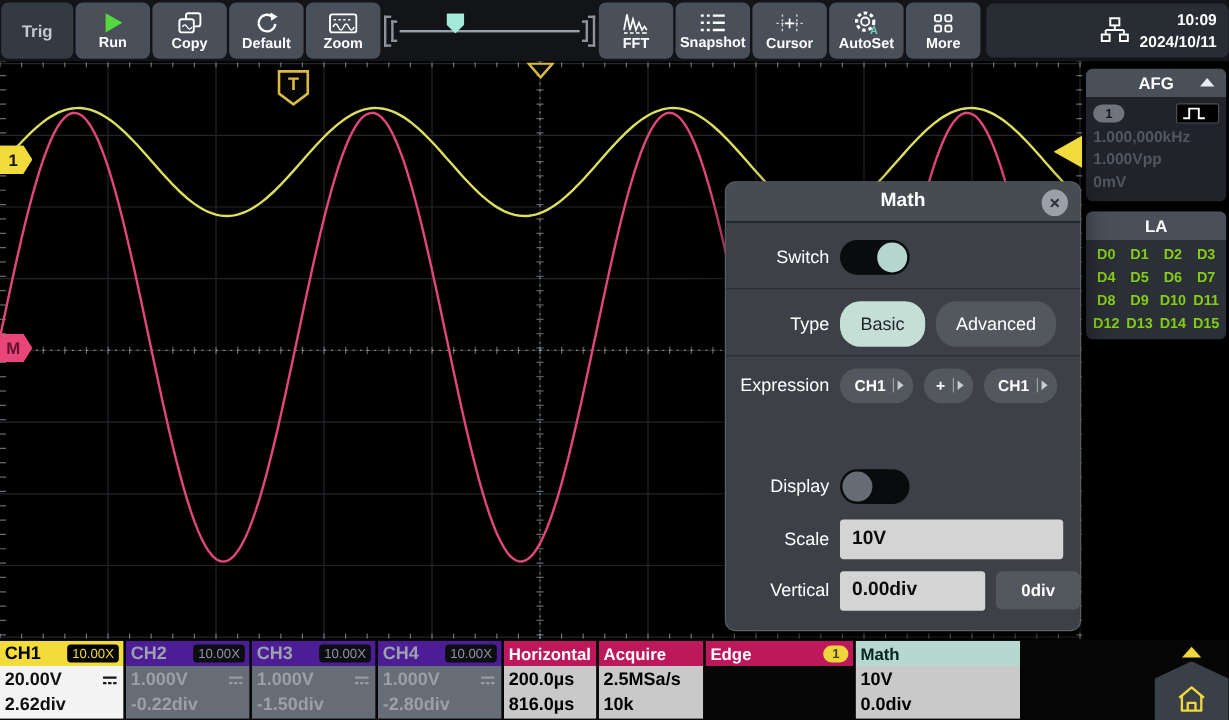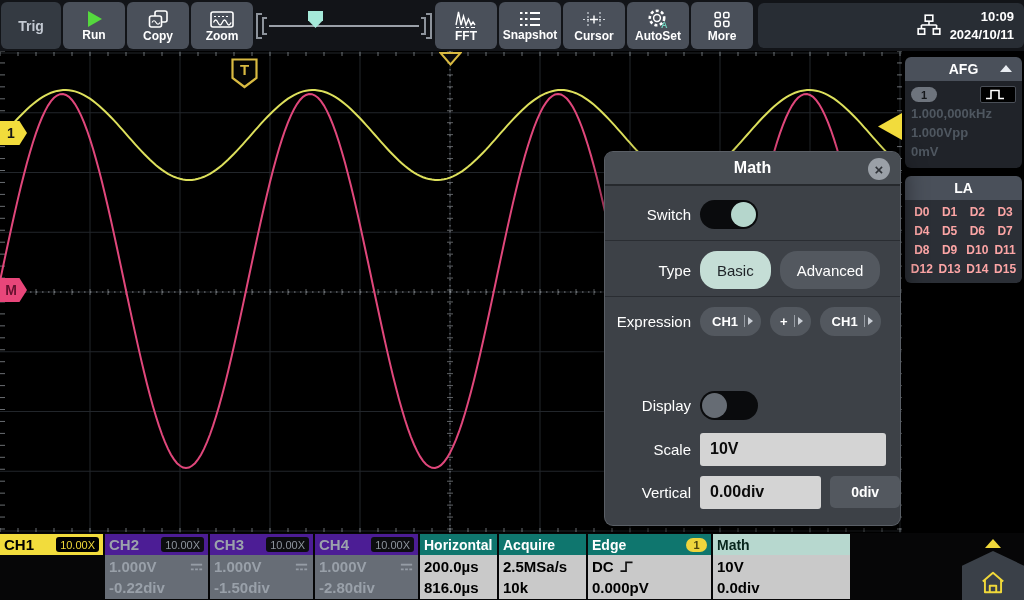--- a/index.html
+++ b/index.html
@@ -49,21 +49,21 @@
             border-left:6px solid transparent; border-right:6px solid transparent; border-bottom:7px solid #e9edf2; }
   #afg-body { background:#202329; padding:5px 6px 6px; }
   #afg-row1 { display:flex; justify-content:space-between; align-items:center; margin-bottom:2px; }
   #afg-badge { width:26px; height:15px; background:#6e747d; color:#15171a; border-radius:8px;
                font-size:11px; font-weight:700; display:flex; align-items:center; justify-content:center; }
   #afg-waveicon { width:36px; height:17px; background:#000; border:1px solid #4a4f57; border-radius:2px;
                   display:flex; align-items:center; justify-content:center; }
   .afg-line { color:#4f5760; font-size:13px; font-weight:700; line-height:1.45; white-space:nowrap; }
   #la-body { background:#2b2f36; padding:5px 3px 7px; display:grid;
              grid-template-columns:repeat(4,1fr); row-gap:5px; }
-  .la-d { color:#fca5a5; font-size:12px; font-weight:700; text-align:center; }
+  .la-d { color:#84cc16; font-size:12px; font-weight:700; text-align:center; }
 
   
   #dialog { position:absolute; left:605px; top:152px; width:295px; height:373px; background:#3d4147;
             border-radius:8px; box-shadow:0 0 0 1px #5a5f66, 0 10px 26px rgba(0,0,0,.65); z-index:30; }
   #dlg-title { height:34px; background:#474c52; border-radius:8px 8px 0 0; display:flex;
                align-items:center; justify-content:center; color:#fff; font-size:16px; font-weight:700;
                border-bottom:2px solid #26292d; position:relative; }
   #dlg-close { position:absolute; right:10px; top:6px; width:22px; height:22px; border-radius:50%;
                background:#9aa0a7; color:#2e3237; font-size:15px; font-weight:700;
                display:flex; align-items:center; justify-content:center; cursor:pointer; }
@@ -96,21 +96,21 @@
   .tile-body { height:44px; padding:1px 4px 0; font-size:15px; font-weight:700; line-height:21px; }
   .bodyrow { display:flex; align-items:center; justify-content:space-between; height:21px; }
   .probe { font-size:11px; font-weight:400; border-radius:3px; padding:0 4px; height:15px;
            display:flex; align-items:center; margin-left:auto; }
   .ch-on .tile-head { background:#f2dc3c; color:#000; }
   .ch-on .probe { background:#000; color:#f0d83a; }
   .ch-on .tile-body { background:#f4f4f4; color:#101010; }
   .ch-off .tile-head { background:#4c1d95; color:#9ba2ac; }
   .ch-off .probe { background:#0c0d10; color:#8d949d; }
   .ch-off .tile-body { background:#676d76; color:#99a0a9; }
-  .info .tile-head { background:#0f766e; color:#fff; font-size:14px; }
+  .info .tile-head { background:#be185d; color:#fff; font-size:14px; }
   .info .tile-body { background:#c9c9c9; color:#000; }
   .edge-badge { margin-left:auto; width:21px; height:14px; border-radius:8px; background:#eed53c;
                 color:#4a430f; font-size:11px; font-weight:700; display:flex; align-items:center; justify-content:center; }
   .math-head { background:#b7d8cf !important; color:#07251c !important; }
   #corner { position:absolute; left:962px; top:0; width:62px; height:67px; cursor:pointer; }
   #corner-tri { position:absolute; left:23px; top:6px; width:0; height:0;
                 border-left:8px solid transparent; border-right:8px solid transparent; border-bottom:9px solid #f0d83a; }
   #corner-home { position:absolute; left:0; top:18px; width:62px; height:49px; background:#3a4048;
                  clip-path:polygon(0 30%,50% 0,100% 30%,100% 100%,0 100%);
                  display:flex; align-items:flex-end; justify-content:center; padding-bottom:4px; }
@@ -130,20 +130,27 @@
 
   <div class="tb-btn">
     <svg width="22" height="19" viewBox="0 0 22 19">
       <rect x="8" y="1" width="12" height="11" rx="2" fill="none" stroke="#fff" stroke-width="1.6"></rect>
       <rect x="2.5" y="6" width="12" height="11" rx="2" fill="#4a505a" stroke="#fff" stroke-width="1.6"></rect>
       <path d="M5,12.5 q2,-3.5 4,0 t4,0" fill="none" stroke="#fff" stroke-width="1.2"></path>
     </svg>
     <span class="lbl">Copy</span>
   </div>
 
+  <div class="tb-btn">
+    <svg width="21" height="19" viewBox="0 0 22 20">
+      <path d="M15.8,4.2 A7.3,7.3 0 1 0 18.3,10.5" fill="none" stroke="#fff" stroke-width="2"></path>
+      <polygon points="14.2,0.5 20.3,4.2 14.6,7.6" fill="#fff"></polygon>
+    </svg>
+    <span class="lbl">Default</span>
+  </div>
 
   <div class="tb-btn">
     <svg width="24" height="19" viewBox="0 0 24 19">
       <rect x="1" y="2" width="22" height="15" rx="2" fill="none" stroke="#fff" stroke-width="1.6"></rect>
       <path d="M4,6.5 h2 M8,6.5 h2 M12,6.5 h2 M16,6.5 h2" stroke="#fff" stroke-width="1.2"></path>
       <path d="M3.5,12.5 q2.2,-5 4.4,0 q2.2,5 4.4,0 q2.2,-5 4.4,0 q2.2,5 4.4,0" fill="none" stroke="#fff" stroke-width="1.3"></path>
     </svg>
     <span class="lbl">Zoom</span>
   </div>
 
@@ -663,20 +670,32 @@
   </div>
 </div>
 
 <div id="statusbar">
 
   <div class="tile ch-on" style="left:0; width:103px;">
     <div class="tile-head">
       <span>CH1</span>
       <span class="probe">10.00X</span>
     </div>
+    <div class="tile-body">
+      <div class="bodyrow">
+        <span>20.00V</span>
+        <svg width="15" height="10" viewBox="0 0 16 10">
+          <path d="M2,2.5 h12" stroke="#16181b" stroke-width="2"></path>
+          <path d="M2,7.5 h3 M6.5,7.5 h3 M11,7.5 h3" stroke="#16181b" stroke-width="2"></path>
+        </svg>
+      </div>
+      <div class="bodyrow">
+          <span>2.62div</span>
+        </div>
+    </div>
   </div>
 
   <div class="tile ch-off" style="left:105px; width:103px;">
     <div class="tile-head">
       <span>CH2</span>
       <span class="probe">10.00X</span>
     </div>
     <div class="tile-body">
       <div class="bodyrow">
         <span>1.000V</span>
@@ -754,31 +773,20 @@
       <div class="bodyrow">
           <span>10k</span>
         </div>
     </div>
   </div>
 
   <div class="tile info" style="left:588px; width:123px;">
     <div class="tile-head">
       <span>Edge</span>
       <span class="edge-badge">1</span>
-    </div>
-    <div class="tile-body">
-      <div class="bodyrow" style="justify-content:flex-start; gap:5px;">
-        <span>DC</span>
-        <svg width="15" height="13" viewBox="0 0 16 14">
-          <path d="M1.5,12 H7.5 V2.5 H14.5" fill="none" stroke="#111" stroke-width="1.8"></path>
-        </svg>
-      </div>
-      <div class="bodyrow">
-          <span>0.000pV</span>
-        </div>
     </div>
   </div>
 
   <div class="tile info" style="left:713px; width:137px;">
     <div class="tile-head math-head">
         <span>Math</span>
       </div>
     <div class="tile-body">
       <div class="bodyrow">
           <span>10V</span>

